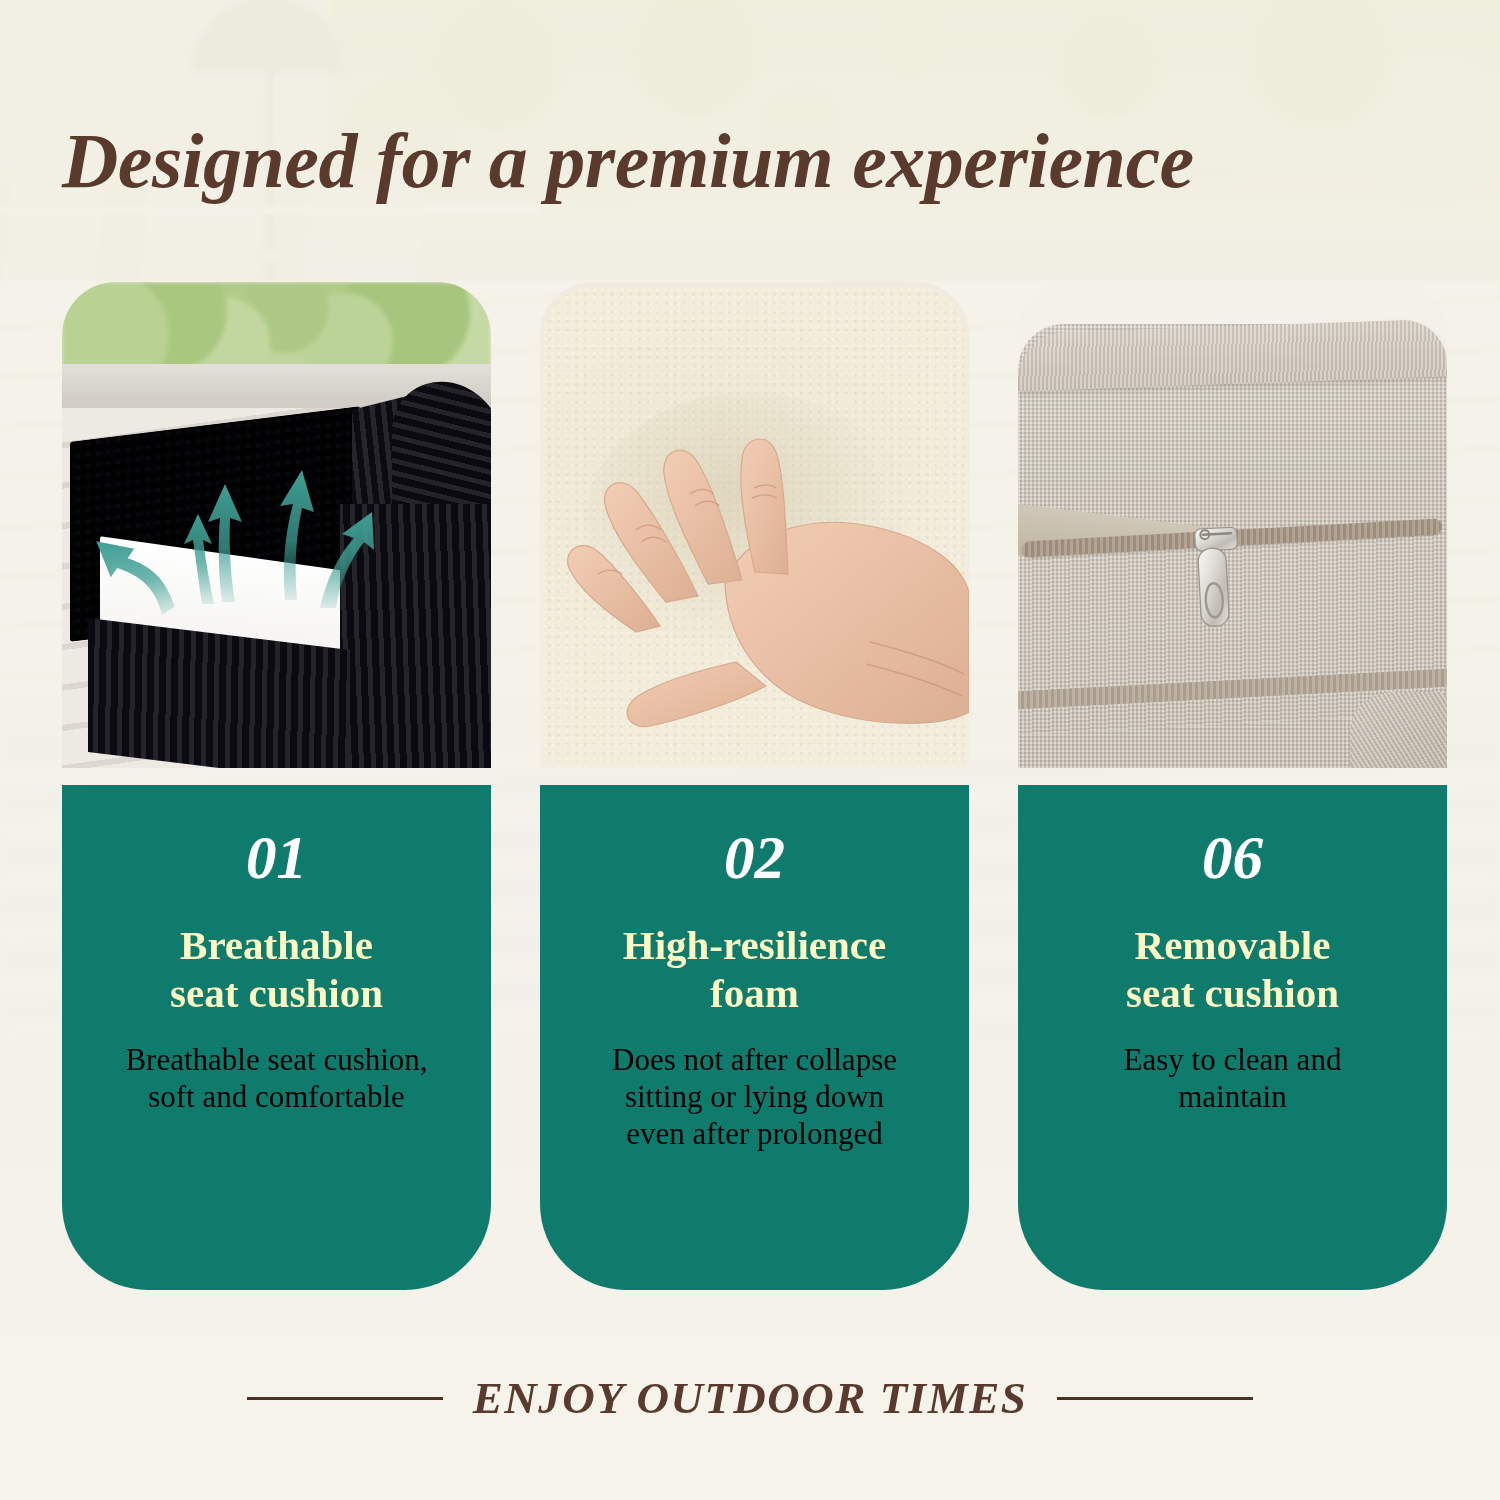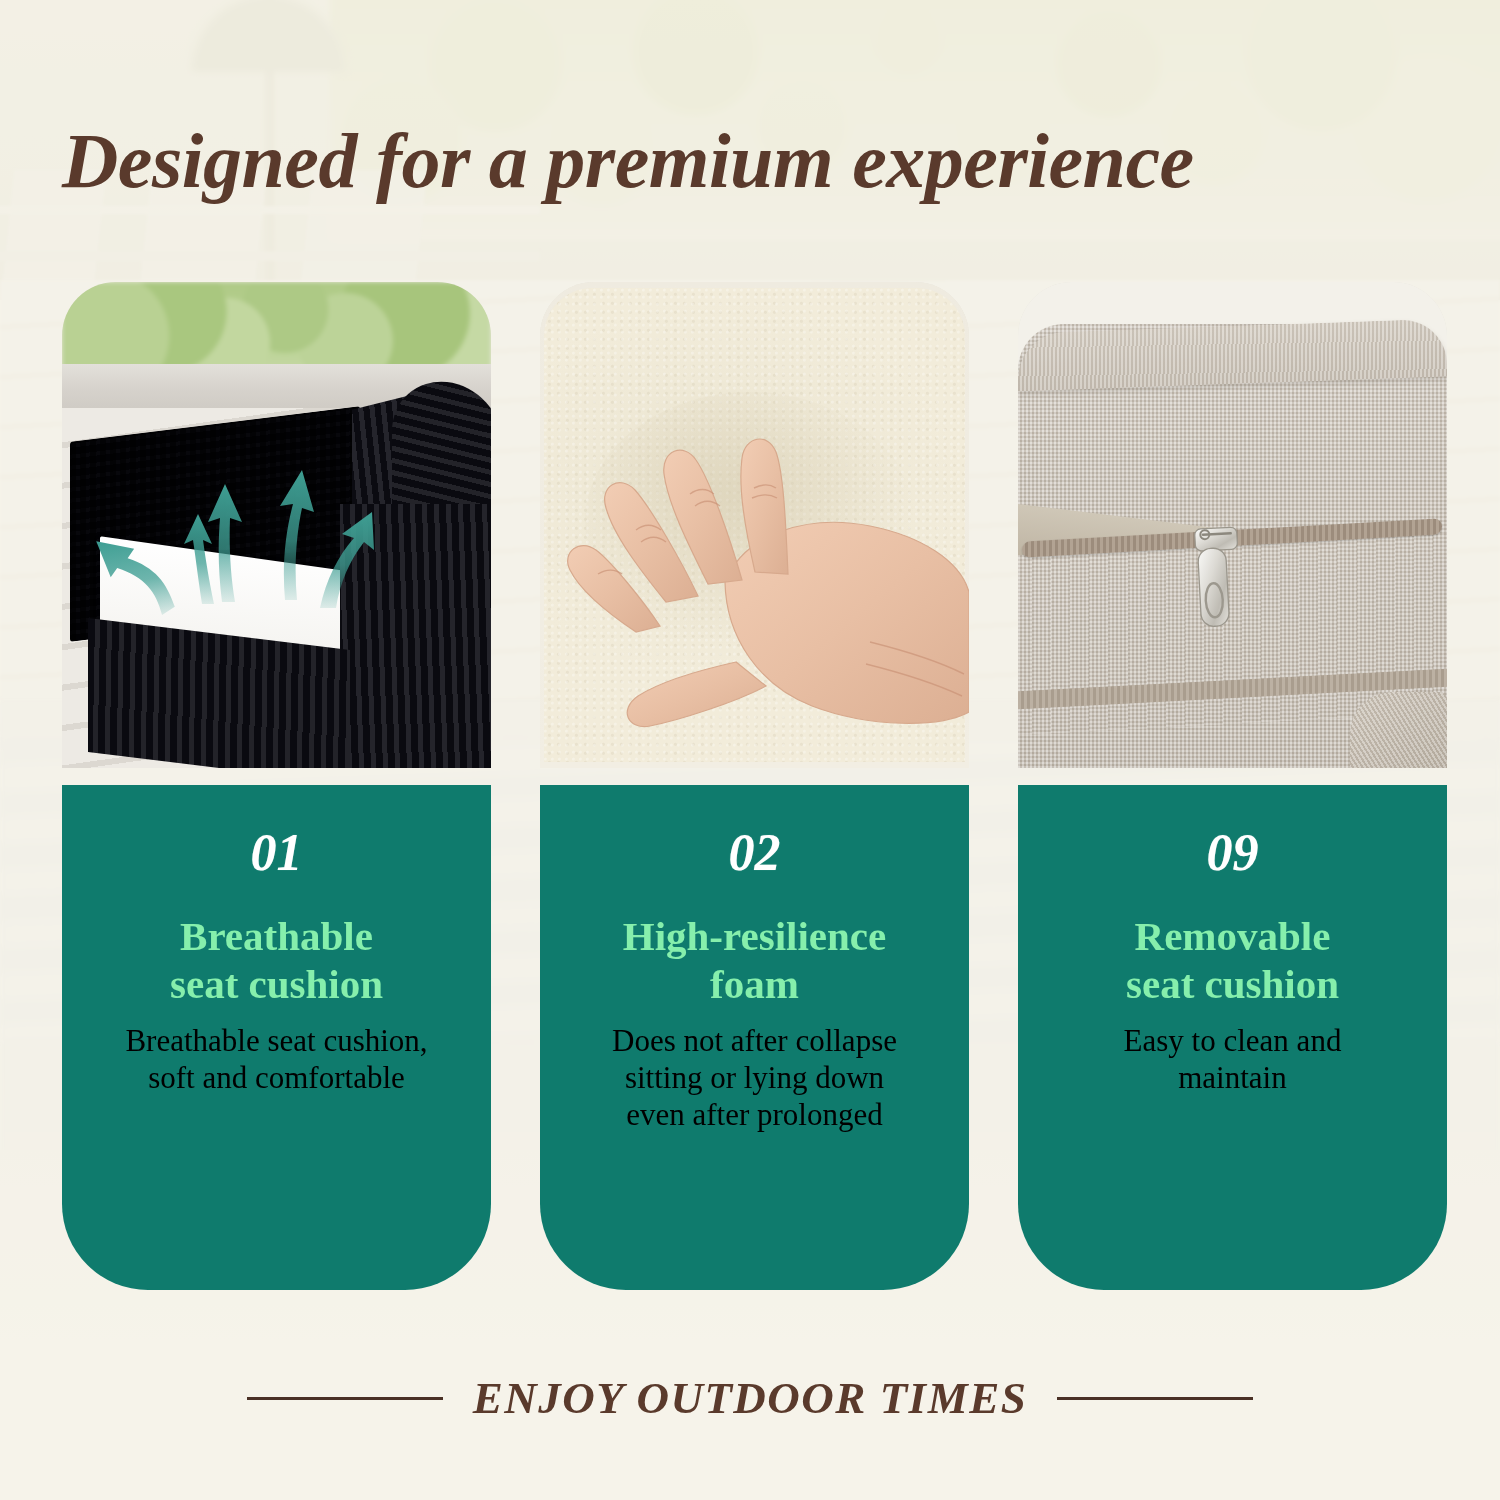--- a/index.html
+++ b/index.html
@@ -120,31 +120,31 @@
     background: #0F7B6D;
     border-radius: 0 0 86px 86px;
     padding: 42px 26px 30px;
     text-align: center;
     color: #FFFFFF;
     display: flex; flex-direction: column; align-items: center;
   }
   .panel-num {
     font-family: "Liberation Serif", "DejaVu Serif", serif;
     font-style: italic; font-weight: bold;
-    font-size: 52px; line-height: 1;
+    font-size: 61px; line-height: 1;
     color: #FFFFFF;
     margin-bottom: 34px;
     text-shadow: 0 0 1px rgba(255,255,255,.4);
   }
   .panel-title {
     font-family: "Liberation Serif", "DejaVu Serif", serif;
     font-weight: bold;
     font-size: 41px; line-height: 1.16;
-    color: #86efac;
-    margin-bottom: 14px;
+    color: #fef9c3;
+    margin-bottom: 24px;
     text-align: center;
   }
   .panel-desc {
     font-family: "Liberation Serif", "DejaVu Serif", serif;
     font-weight: normal;
     font-size: 31px; line-height: 1.2;
     color: #000000;
   }
 
   
@@ -445,21 +445,21 @@
           <g transform="rotate(-3 200 275)">
             <rect x="178" y="246" width="42" height="22" rx="6" fill="url(#metal)" stroke="#9A968C" stroke-width="1.2"></rect>
             <path d="M186 252 L214 252" stroke="#8C887E" stroke-width="2.4" stroke-linecap="round"></path>
             <circle cx="188" cy="252" r="4.5" fill="none" stroke="#8C887E" stroke-width="2"></circle>
             <rect x="180" y="266" width="28" height="78" rx="13" fill="url(#metal)" stroke="#9A968C" stroke-width="1.3"></rect>
             <ellipse cx="194" cy="318" rx="8.5" ry="17" fill="none" stroke="#9C988E" stroke-width="2.4"></ellipse>
           </g>
         </svg>
       </div>
       <div class="card-panel">
-        <div class="panel-num">09</div>
+        <div class="panel-num">06</div>
         <div class="panel-title">
           <div>Removable</div>
           <div>seat cushion</div>
         </div>
         <div class="panel-desc">
           <div>Easy to clean and</div>
           <div>maintain</div>
         </div>
       </div>
     </div>

